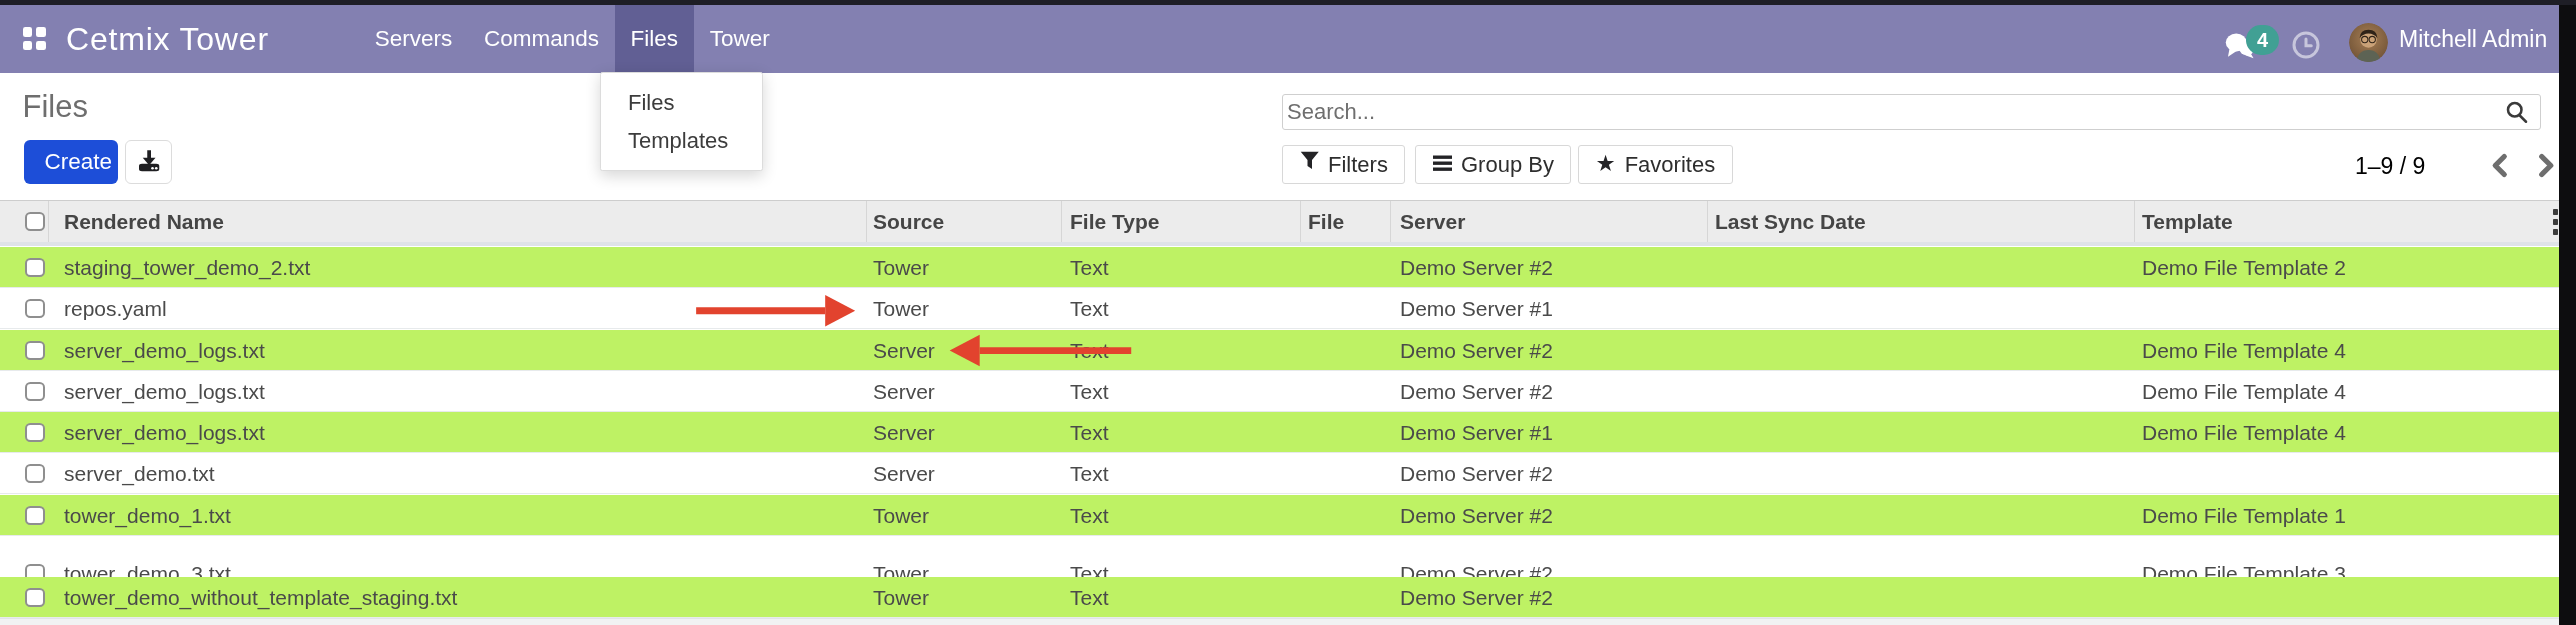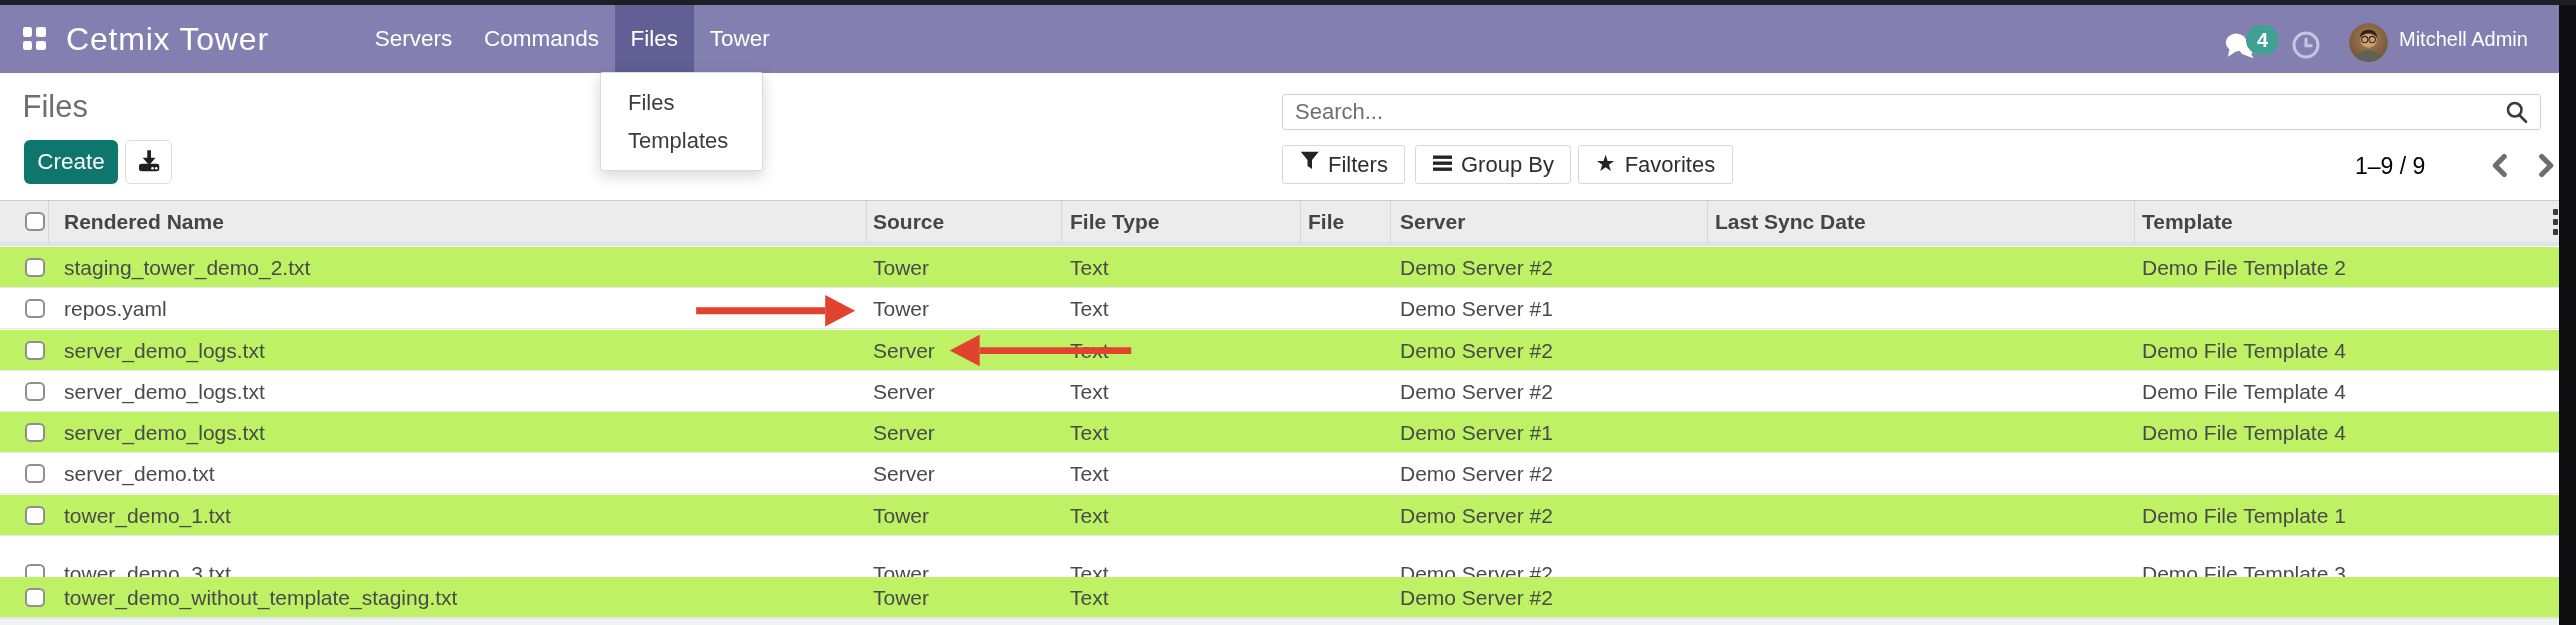--- a/index.html
+++ b/index.html
@@ -15,39 +15,39 @@
              grid-template-columns:9.8px 9.8px;grid-template-rows:9.8px 9.8px;gap:3.8px;cursor:pointer;}
   .apps-grid span{background:#fff;border-radius:2.3px;}
   .brand{position:absolute;left:66px;top:0;height:68px;line-height:68px;color:#fff;
          font-size:32px;font-weight:400;letter-spacing:0.8px;cursor:pointer;}
   .nav-menu{position:absolute;left:359px;top:0;height:68px;display:flex;}
   .nav-item{padding:0 15.8px;line-height:68px;font-size:22.5px;color:#fff;cursor:pointer;white-space:nowrap;}
   .nav-item.active{background:#615f94;}
   .nav-right-icon{position:absolute;cursor:pointer;}
   .badge{position:absolute;left:2246px;top:20px;width:33px;height:30px;background:#41a094;
          border-radius:15px;color:#fff;font-size:20px;font-weight:bold;text-align:center;line-height:30px;}
-  .user-name{position:absolute;left:2399px;top:0;height:68px;line-height:68px;color:#fff;font-size:20px;cursor:pointer;}
+  .user-name{position:absolute;left:2399px;top:0;height:68px;line-height:68px;color:#fff;font-size:23px;cursor:pointer;}
   .avatar{position:absolute;left:2349px;top:18px;width:39px;height:39px;border-radius:50%;overflow:hidden;cursor:pointer;}
 
   
   .dropdown{position:absolute;left:600px;top:72px;width:161px;padding:10.5px 0;background:#fff;
             border:0.8px solid #dcdcdc;border-radius:2.3px;box-shadow:0 4.5px 15px rgba(0,0,0,.16);z-index:7;}
   .dropdown-item{height:38px;line-height:38px;padding-left:27px;font-size:22px;color:#3c3c3c;cursor:pointer;}
 
   
   .page-title{position:absolute;left:22.5px;top:89px;font-size:31px;color:#6e6e6e;}
-  .btn-create{position:absolute;left:24px;top:140px;width:94px;height:44px;background:#0f766e;
+  .btn-create{position:absolute;left:24px;top:140px;width:94px;height:44px;background:#1d4ed8;
               border:none;border-radius:6px;color:#fff;font-size:22.5px;cursor:pointer;
-              font-family:"Liberation Sans",sans-serif;}
+              font-family:"Liberation Sans",sans-serif;text-align:right;}
   .btn-import{position:absolute;left:125px;top:140px;width:47px;height:44px;background:#fff;
               border:1.5px solid #dcdcdc;border-radius:6px;cursor:pointer;display:flex;
               align-items:center;justify-content:center;box-sizing:border-box;}
   .search-wrap{position:absolute;left:1282px;top:94px;width:1259px;height:36px;}
   .search-input{width:100%;height:100%;box-sizing:border-box;border:1.5px solid #cfcfcf;border-radius:3px;
-                font-size:22px;color:#701a75;padding:0 53px 0 12px;font-family:"Liberation Sans",sans-serif;outline:none;}
+                font-size:22px;color:#701a75;padding:0 53px 0 4px;font-family:"Liberation Sans",sans-serif;outline:none;}
   .search-input::placeholder{color:#6f6f6f;}
   .search-icon{position:absolute;right:12px;top:6px;cursor:pointer;}
   .cp-btn{position:absolute;top:145px;height:39px;background:#fff;border:1.5px solid #d8d8d8;border-radius:3px;
           font-size:22px;color:#2e2e2e;display:flex;align-items:center;gap:9px;padding:0 16.5px;
           box-sizing:border-box;cursor:pointer;font-family:"Liberation Sans",sans-serif;}
   .star-glyph{font-size:22.5px;line-height:22.5px;color:#232326;}
   .pager-value{position:absolute;left:2355px;top:153px;width:113px;font-size:23px;color:#000000;cursor:pointer;}
   .pager-prev{position:absolute;left:2487px;top:152px;cursor:pointer;}
   .pager-next{position:absolute;left:2532px;top:152px;cursor:pointer;}
 

